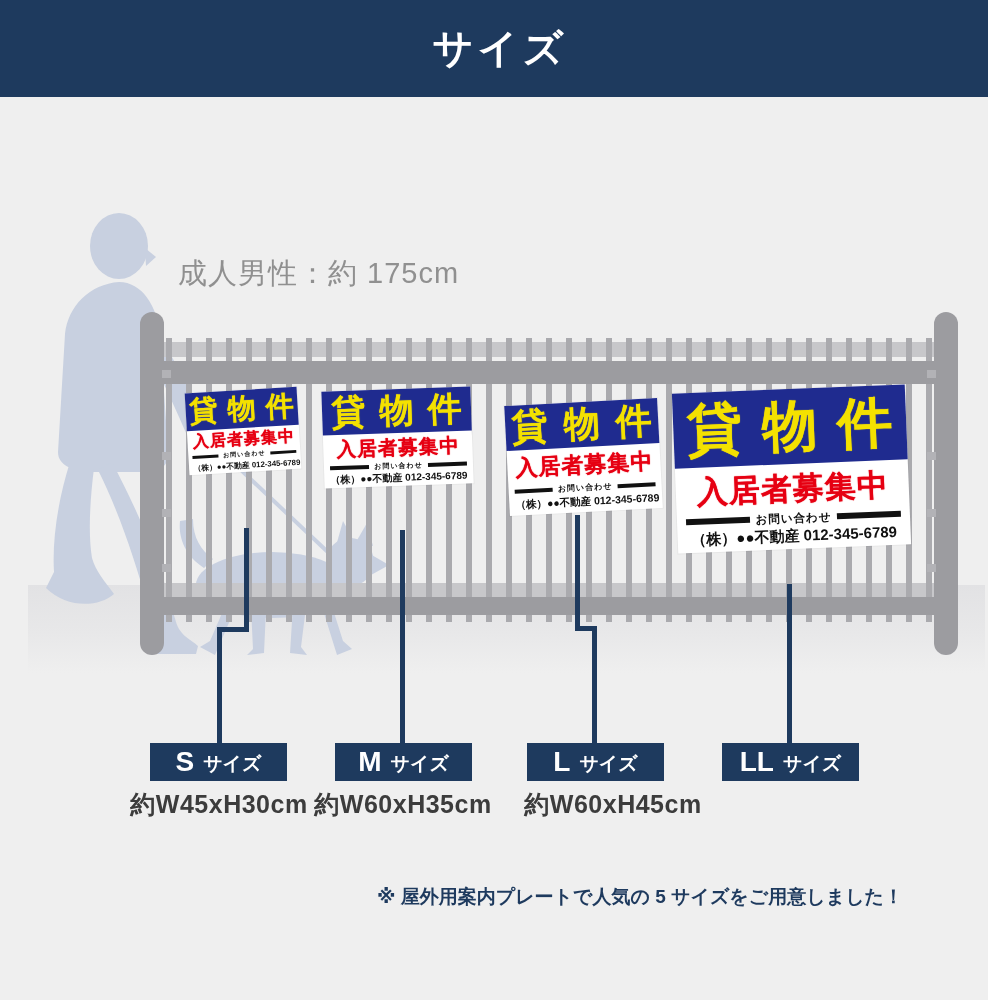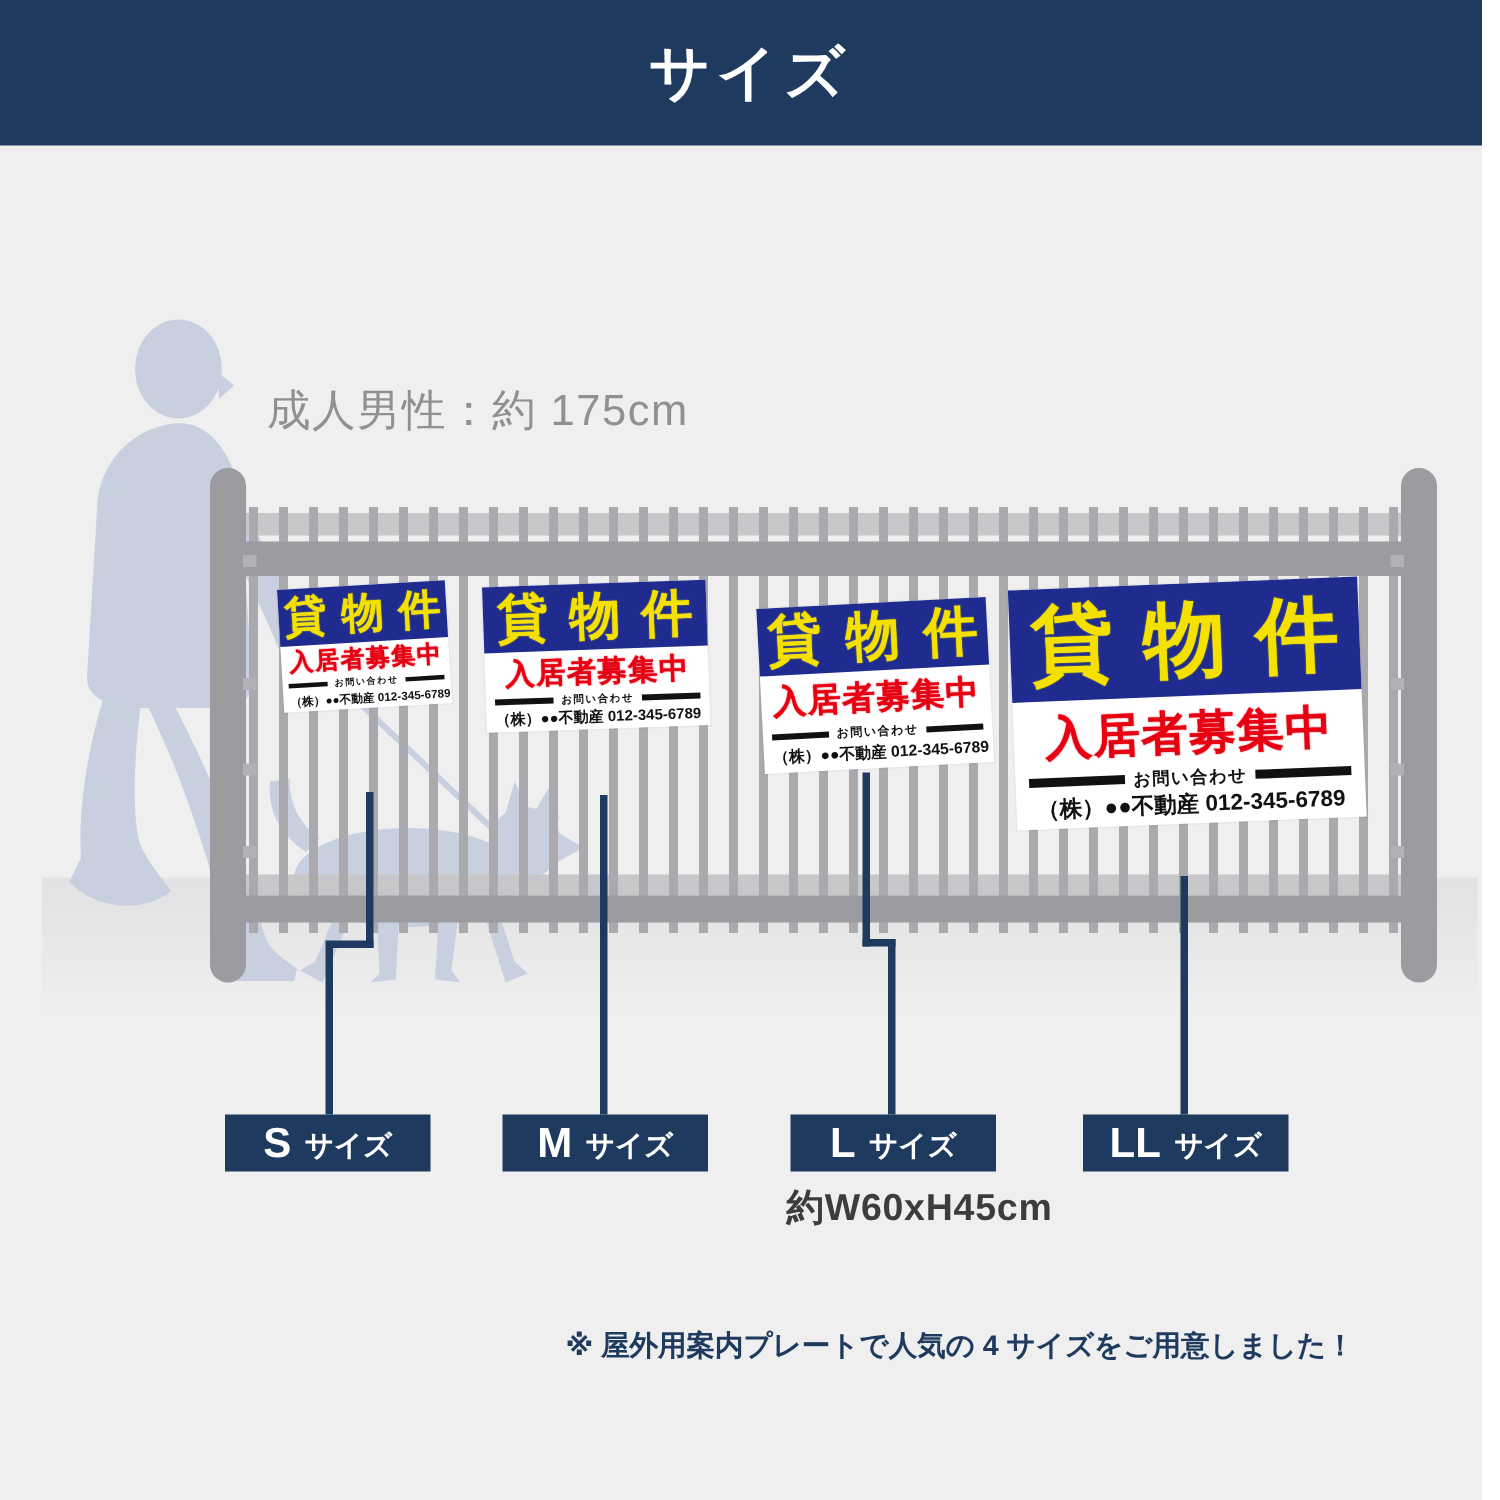--- a/index.html
+++ b/index.html
@@ -222,17 +222,19 @@
   </div>
   <div class="size-box" style="left:527px;">
     <span class="letter">L</span>
       <span class="suffix">サイズ</span>
   </div>
   <div class="size-box" style="left:722px;">
     <span class="letter">LL</span>
       <span class="suffix">サイズ</span>
   </div>
 
+  <div class="dim" style="left:219px;">約W45xH30cm</div>
+  <div class="dim" style="left:403px;">約W60xH35cm</div>
   <div class="dim" style="left:613px;">約W60xH45cm</div>
 
-  <div class="footer-note">※ 屋外用案内プレートで人気の 4 サイズをご用意しました！</div>
+  <div class="footer-note">※ 屋外用案内プレートで人気の 5 サイズをご用意しました！</div>
 
 </div>
 
 </body></html>

